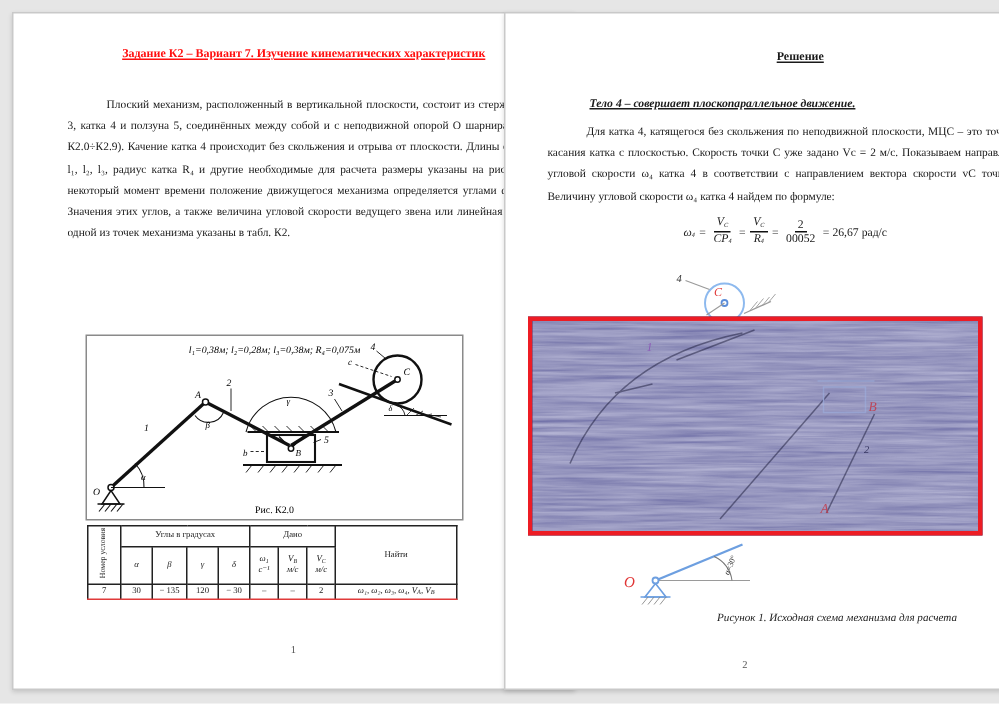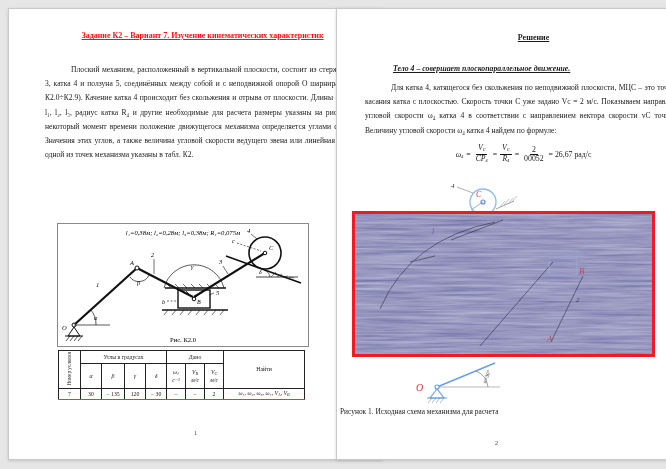--- a/index.html
+++ b/index.html
@@ -71,22 +71,22 @@
   .frac .den{padding:0 2px;}
   .formula .res{font-style:normal;}
   .roller-sketch{position:absolute;left:440px;top:178px;z-index:1;}
   .noise-img{
     position:absolute;left:352px;top:211px;width:297px;height:140px;
     border:3px solid #ed1c24;z-index:2;background:#23235e;
   }
   .noise-img svg{position:absolute;left:0;top:0;}
   .bottom-sketch{position:absolute;left:408px;top:356px;z-index:1;}
   .caption{
-    position:absolute;left:340px;top:407px;width:282px;text-align:left;
-    font-size:7.4px;color:#222;
+    position:absolute;left:356px;top:407px;width:282px;text-align:right;
+    font-size:7.4px;font-style:italic;color:#222;
   }
 </style>
 </head>
 <body>
 
 <div class="page left">
   <div class="title">
     <div>Задание К2 – Вариант 7. Изучение кинематических характеристик</div>
   </div>
   <p class="body-text p1">Плоский механизм, расположенный в вертикальной плоскости, состоит из стержней 1, 2, 3, катка 4 и ползуна 5, соединённых между собой и с неподвижной опорой О шарнирами (рис. К2.0÷К2.9). Качение катка 4 происходит без скольжения и отрыва от плоскости. Длины стержней l₁, l₂, l₃, радиус катка R₄ и другие необходимые для расчета размеры указаны на рисунках. В некоторый момент времени положение движущегося механизма определяется углами α, β, γ, δ. Значения этих углов, а также величина угловой скорости ведущего звена или линейная скорость одной из точек механизма указаны в табл. К2.</p>

